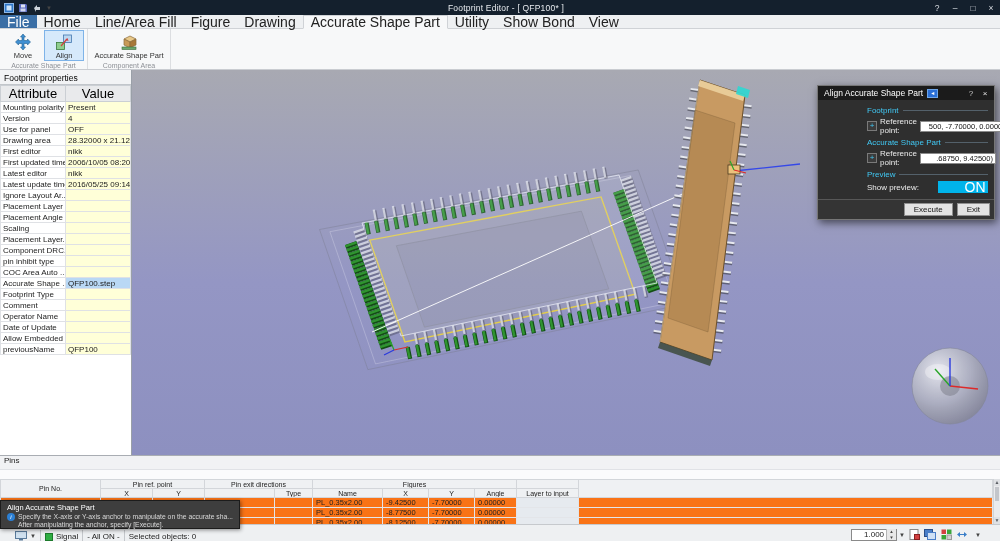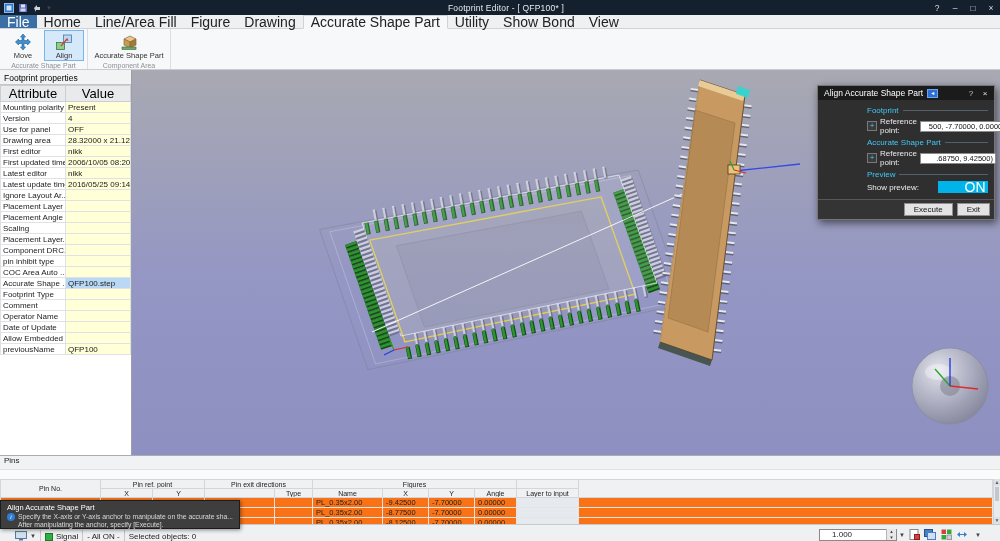--- a/index.html
+++ b/index.html
@@ -78,21 +78,21 @@
   .vs-arrow { height:7px; font-size:5px; text-align:center; line-height:7px; color:#5a5e64; background:#dfe1e4; }
   .vs-thumb { height:14px; background:#c3c6cb; margin:1px; }
   .vs-track { flex:1; }
 
   
   .statusbar { height:17px; background:#eef0f2; border-top:1px solid #c6c9cd; display:flex; align-items:flex-end; font-size:8px; color:#222; padding:0 15px; }
   .sb-sep { width:1px; height:11px; background:#c4c7cb; margin:0 4px; }
   .sb-item { display:flex; align-items:center; gap:3px; white-space:nowrap; }
   .sb-swatch { width:8px; height:8px; background:#2fae43; border:1px solid #1d7a2c; }
   .sb-right { margin-left:auto; display:flex; align-items:center; gap:2px; }
-  .zoombox { display:flex; align-items:center; border:1px solid #8a8a8a; background:#fff; height:12px;gap:32px; }
+  .zoombox { display:flex; align-items:center; border:1px solid #8a8a8a; background:#fff; height:12px; }
   .zoomval { width:34px; text-align:right; padding-right:2px; font-size:8px; }
   .spin { display:flex; flex-direction:column; border-left:1px solid #b5b5b5; }
   .spin span { font-size:4.5px; line-height:5.5px; width:9px; text-align:center; color:#444; background:#e8e8e8; }
   .sb-ico { width:14px; height:13px; display:flex; align-items:center; justify-content:center; }
   .sb-caret { font-size:6px; color:#444; }
 
   
   .tooltip { position:absolute; left:0; top:500px; width:240px; height:29px; background:#3e3e3e; border:1px solid #1c1c1c; color:#e4e4e4; z-index:60; box-shadow:1px 1px 4px rgba(0,0,0,.45); }
   .tt-title { font-size:7.5px; color:#fff; padding:2px 6px 1px; }
   .tt-line { display:flex; gap:3px; padding:0 6px; font-size:6.8px; line-height:8px; color:#d9d9d9; }

